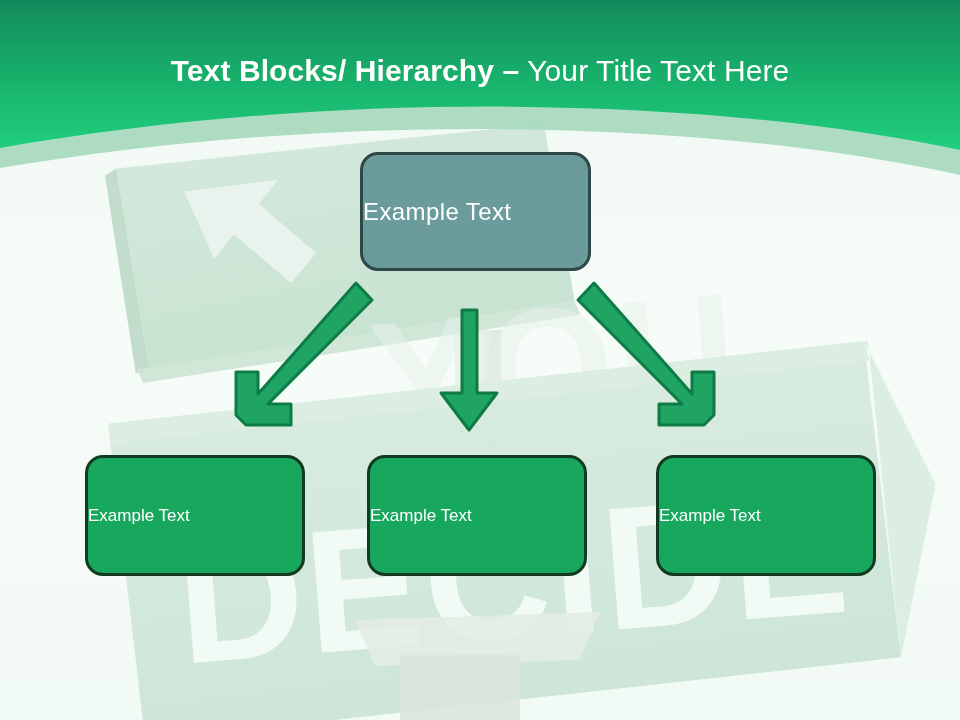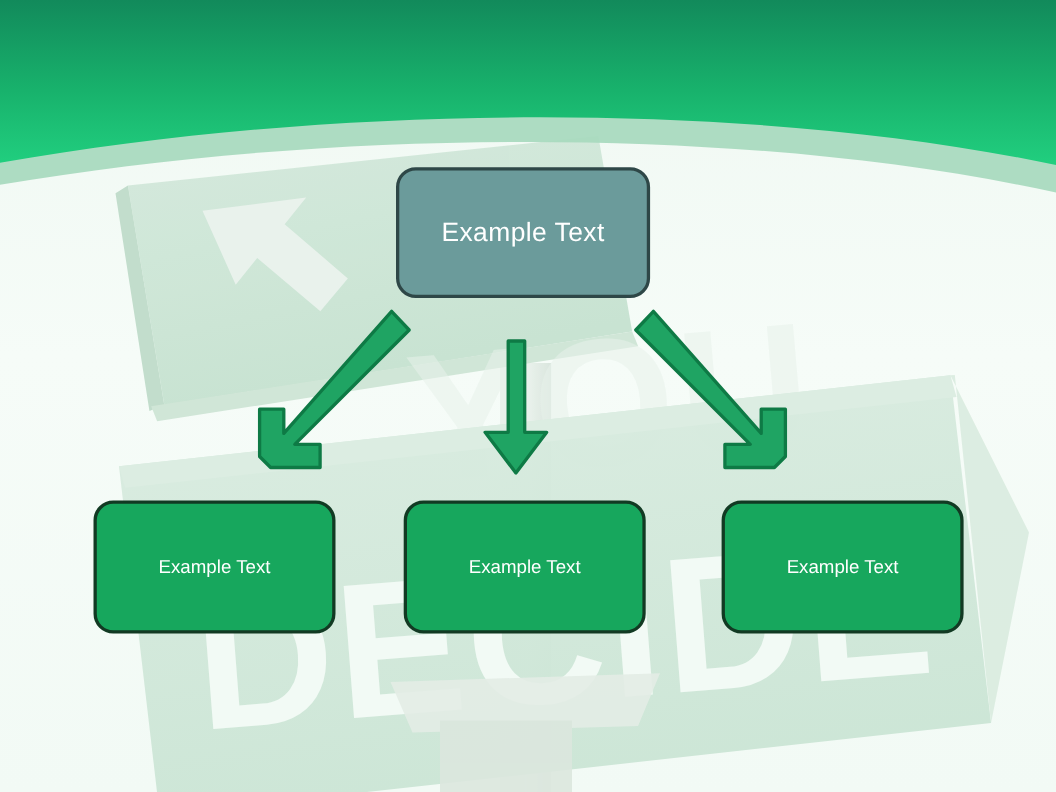--- a/index.html
+++ b/index.html
@@ -57,21 +57,20 @@
     z-index: 5;
     pointer-events: none;
   }
 
   
   .node {
     position: absolute;
     z-index: 6;
     display: flex;
     align-items: center;
-    justify-content: center;
     box-sizing: border-box;
     text-align: center;
     color: #ffffff;
   }
   .node-top {
     left: 360px;
     top: 152px;
     width: 231px;
     height: 119px;
     background: #6B9B9B;
@@ -160,20 +159,23 @@
         <stop offset="55%" stop-color="#18B26C"></stop>
         <stop offset="100%" stop-color="#21CF7F"></stop>
       </linearGradient>
     </defs>
 
     <path d="M0,0 L960,0 L960,175 C700,118 330,112 0,168 Z" fill="#A9DABF" opacity="0.95"></path>
 
     <path d="M0,0 L960,0 L960,150 C700,95 330,90 0,148 Z" fill="url(#hdrGrad)"></path>
   </svg>
 
+  <div class="title">
+    <span class="bold">Text Blocks/ Hierarchy –</span><span class="light"> Your Title Text Here</span>
+  </div>
 
   <svg class="arrows" width="960" height="720" viewBox="0 0 960 720">
 
     <polygon points="356,283 372,300 268,404 291,404 291,425 246,425 236,415 236,372 258,372 258,394" fill="#1FA463" stroke="#0E7A45" stroke-width="3" stroke-linejoin="round"></polygon>
 
     <polygon points="462,310 477,310 477,393 497,393 469,430 441,393 462,393" fill="#1FA463" stroke="#0E7A45" stroke-width="3" stroke-linejoin="round"></polygon>
 
     <polygon points="594,283 578,300 682,404 659,404 659,425 704,425 714,415 714,372 692,372 692,394" fill="#1FA463" stroke="#0E7A45" stroke-width="3" stroke-linejoin="round"></polygon>
   </svg>
 

